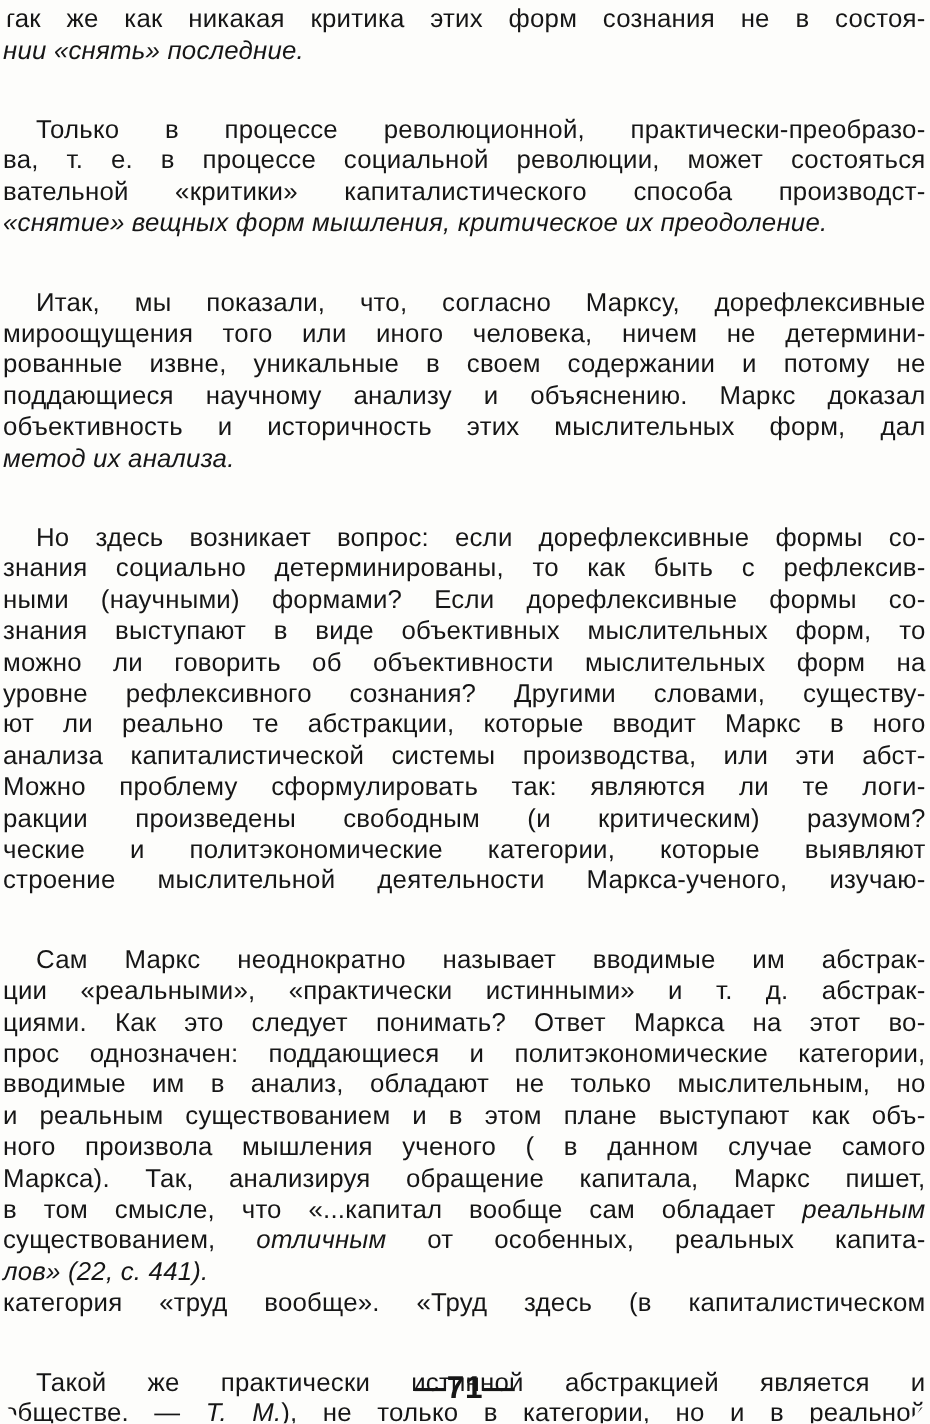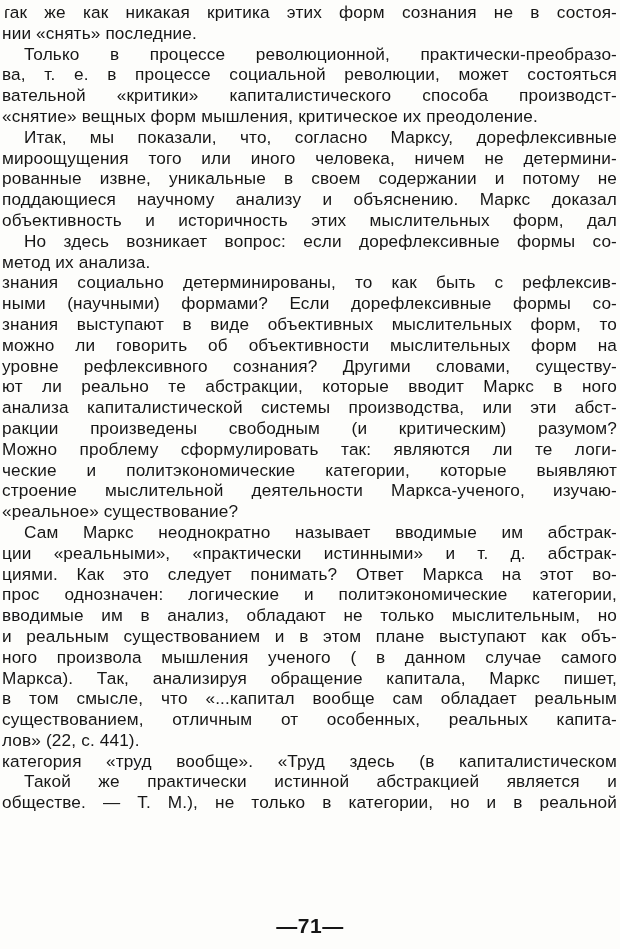--- a/index.html
+++ b/index.html
@@ -28,26 +28,29 @@
     line-height: 20.8px;
     letter-spacing: 0.15px;
     text-align: justify;
     text-align-last: justify;
     white-space: normal;
     height: 20.8px;
     overflow: visible;
   }
   .line.indent {
     padding-left: 22px;
+    margin-top: 32px;
   }
   .line.end {
     text-align: center;
     text-align-last: left;
+    font-style: italic;
   }
   .italic {
+    font-style: italic;
   }
   .page-number {
     position: absolute;
     left: 0;
     right: 0;
     top: 914px;
     text-align: center;
     font-size: 21px;
     font-weight: bold;
     letter-spacing: 0.5px;
@@ -62,38 +65,37 @@
       <div class="line end"><span>нии «снять» последние.</span></div>
       <div class="line indent"><span>Только в процессе революционной, практически-преобразо-</span></div>
       <div class="line"><span>ва, т. е. в процессе социальной революции, может состояться</span></div>
       <div class="line"><span>вательной «критики» капиталистического способа производст-</span></div>
       <div class="line end"><span>«снятие» вещных форм мышления, критическое их преодоление.</span></div>
       <div class="line indent"><span>Итак, мы показали, что, согласно Марксу, дорефлексивные</span></div>
       <div class="line"><span>мироощущения того или иного человека, ничем не детермини-</span></div>
       <div class="line"><span>рованные извне, уникальные в своем содержании и потому не</span></div>
       <div class="line"><span>поддающиеся научному анализу и объяснению. Маркс доказал</span></div>
       <div class="line"><span>объективность и историчность этих мыслительных форм, дал</span></div>
+      <div class="line end"><span>метод их анализа.</span></div>
       <div class="line indent"><span>Но здесь возникает вопрос: если дорефлексивные формы со-</span></div>
-      <div class="line end"><span>метод их анализа.</span></div>
       <div class="line"><span>знания социально детерминированы, то как быть с рефлексив-</span></div>
       <div class="line"><span>ными (научными) формами? Если дорефлексивные формы со-</span></div>
       <div class="line"><span>знания выступают в виде объективных мыслительных форм, то</span></div>
       <div class="line"><span>можно ли говорить об объективности мыслительных форм на</span></div>
       <div class="line"><span>уровне рефлексивного сознания? Другими словами, существу-</span></div>
       <div class="line"><span>ют ли реально те абстракции, которые вводит Маркс в ного</span></div>
       <div class="line"><span>анализа капиталистической системы производства, или эти абст-</span></div>
+      <div class="line"><span>Можно проблему сформулировать так: являются ли те логи-</span></div>
       <div class="line"><span>ракции произведены свободным (и критическим) разумом?</span></div>
-      <div class="line"><span>Можно проблему сформулировать так: являются ли те логи-</span></div>
       <div class="line"><span>ческие и политэкономические категории, которые выявляют</span></div>
       <div class="line"><span>строение мыслительной деятельности Маркса-ученого, изучаю-</span></div>
-      <div class="line end"><span>«реальное» существование?</span></div>
       <div class="line indent"><span>Сам Маркс неоднократно называет вводимые им абстрак-</span></div>
       <div class="line"><span>ции «реальными», «практически истинными» и т. д. абстрак-</span></div>
       <div class="line"><span>циями. Как это следует понимать? Ответ Маркса на этот во-</span></div>
-      <div class="line"><span>прос однозначен: логические и политэкономические категории,</span></div>
+      <div class="line"><span>прос однозначен: поддающиеся и политэкономические категории,</span></div>
       <div class="line"><span>вводимые им в анализ, обладают не только мыслительным, но</span></div>
       <div class="line"><span>и реальным существованием и в этом плане выступают как объ-</span></div>
       <div class="line"><span>ного произвола мышления ученого ( в данном случае самого</span></div>
       <div class="line"><span>Маркса). Так, анализируя обращение капитала, Маркс пишет,</span></div>
       <div class="line"><span>в том смысле, что «...капитал вообще сам обладает </span><span class="italic">реальным</span></div>
       <div class="line"><span>существованием, </span><span class="italic">отличным</span><span> от особенных, реальных капита-</span></div>
       <div class="line end"><span>лов» (22, с. 441).</span></div>
       <div class="line"><span>категория «труд вообще». «Труд здесь (в капиталистическом</span></div>
       <div class="line indent"><span>Такой же практически истинной абстракцией является и</span></div>
       <div class="line"><span>обществе. — </span><span class="italic">Т. М.</span><span>), не только в категории, но и в реальной</span></div>

